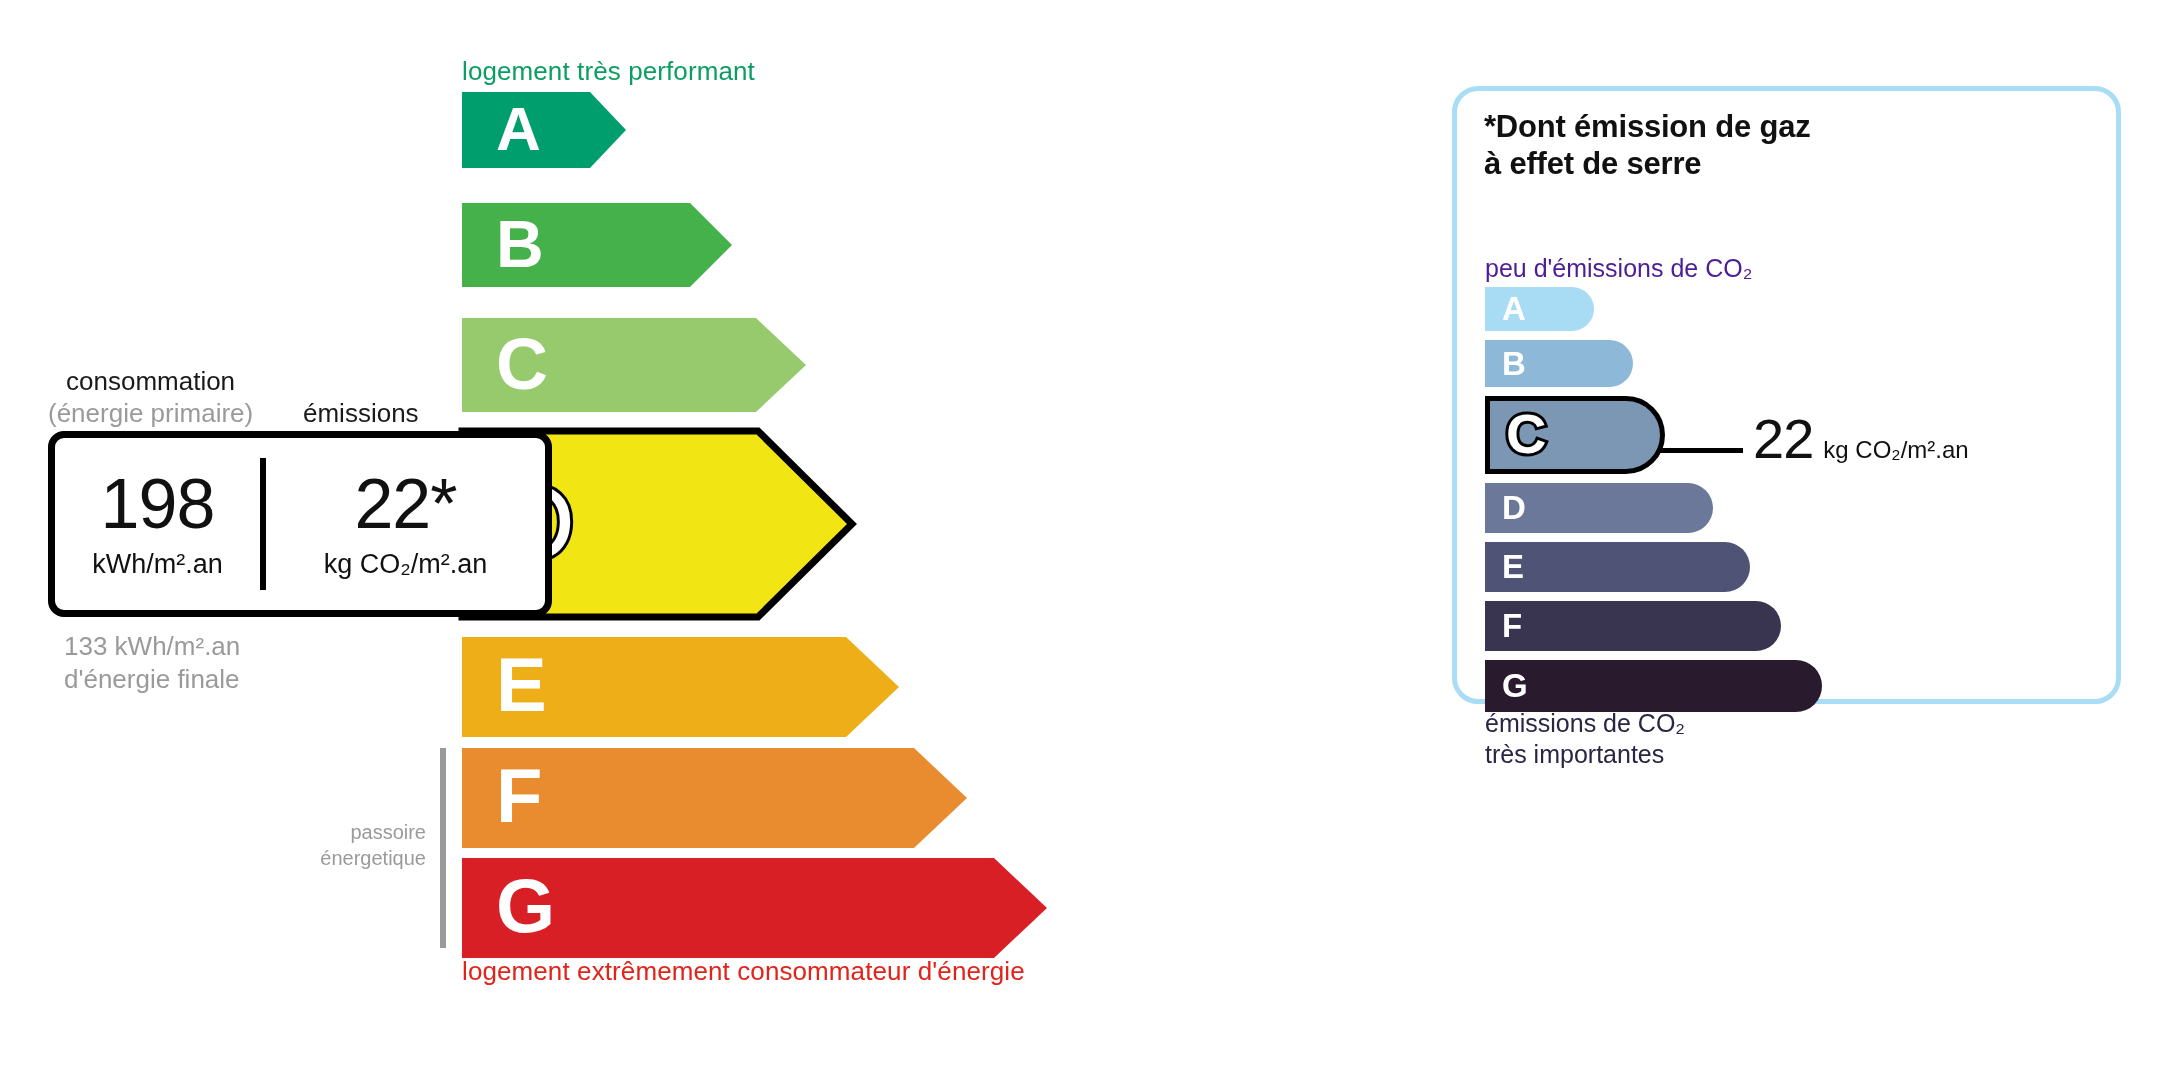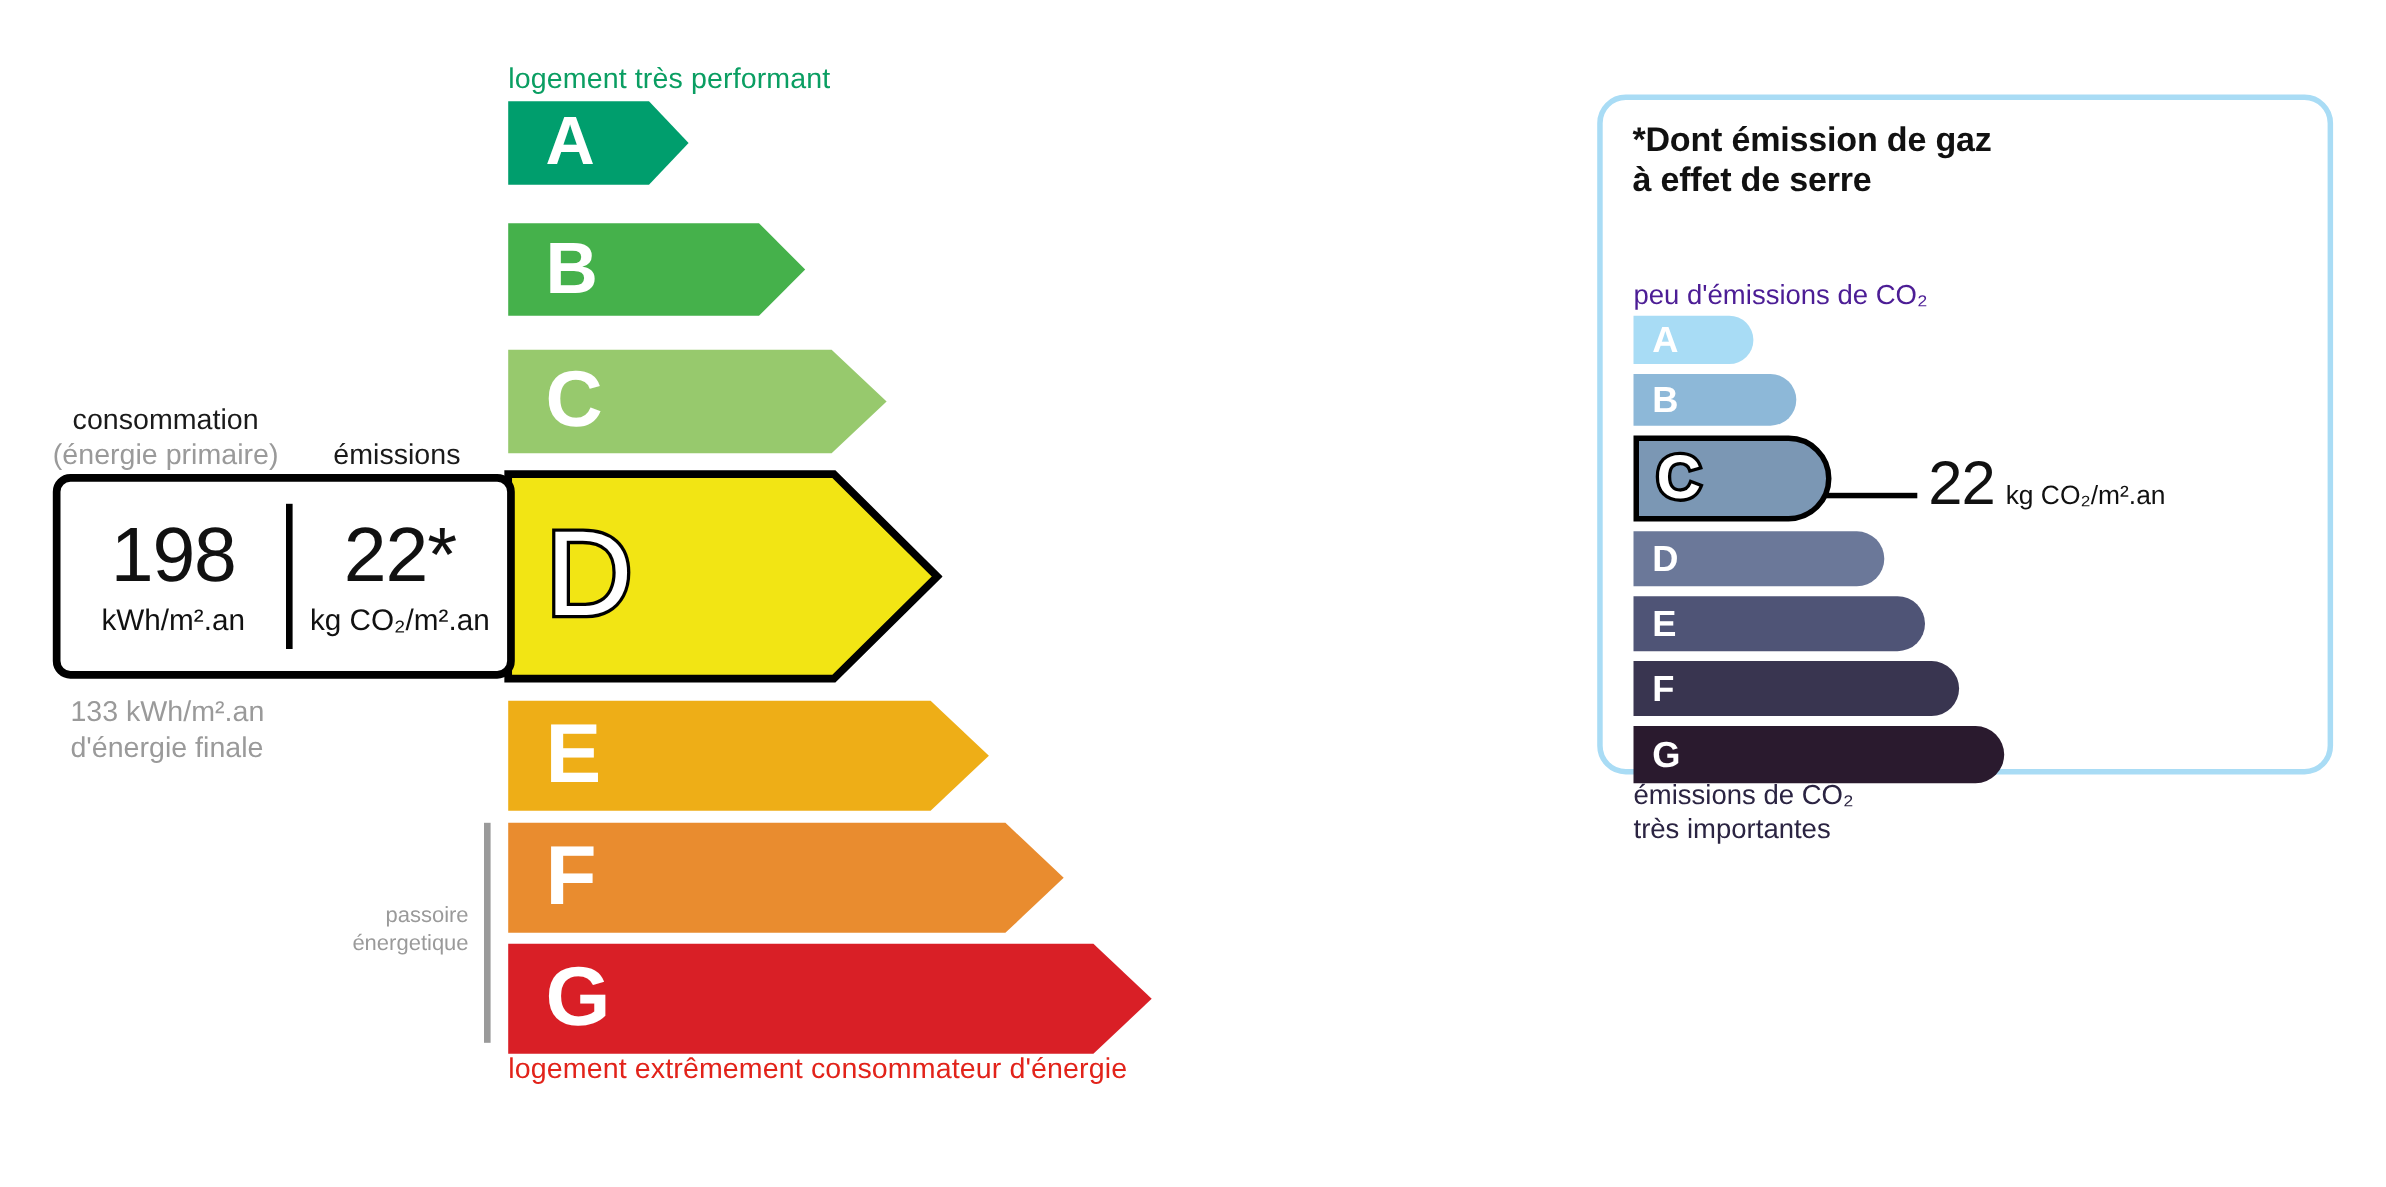--- a/index.html
+++ b/index.html
@@ -61,21 +61,21 @@
     color: #ffffff;
     -webkit-text-stroke: 5px #000000;
     paint-order: stroke fill;
   }
 
   
   #value-card {
     position: absolute;
     left: 48px;
     top: 431px;
-    width: 420px;
+    width: 504px;
     height: 186px;
     border: 7px solid #000000;
     border-radius: 16px;
     background: #ffffff;
     box-sizing: border-box;
     display: flex;
     z-index: 6;
   }
   #value-card .cell {
     flex: 1 1 0;

